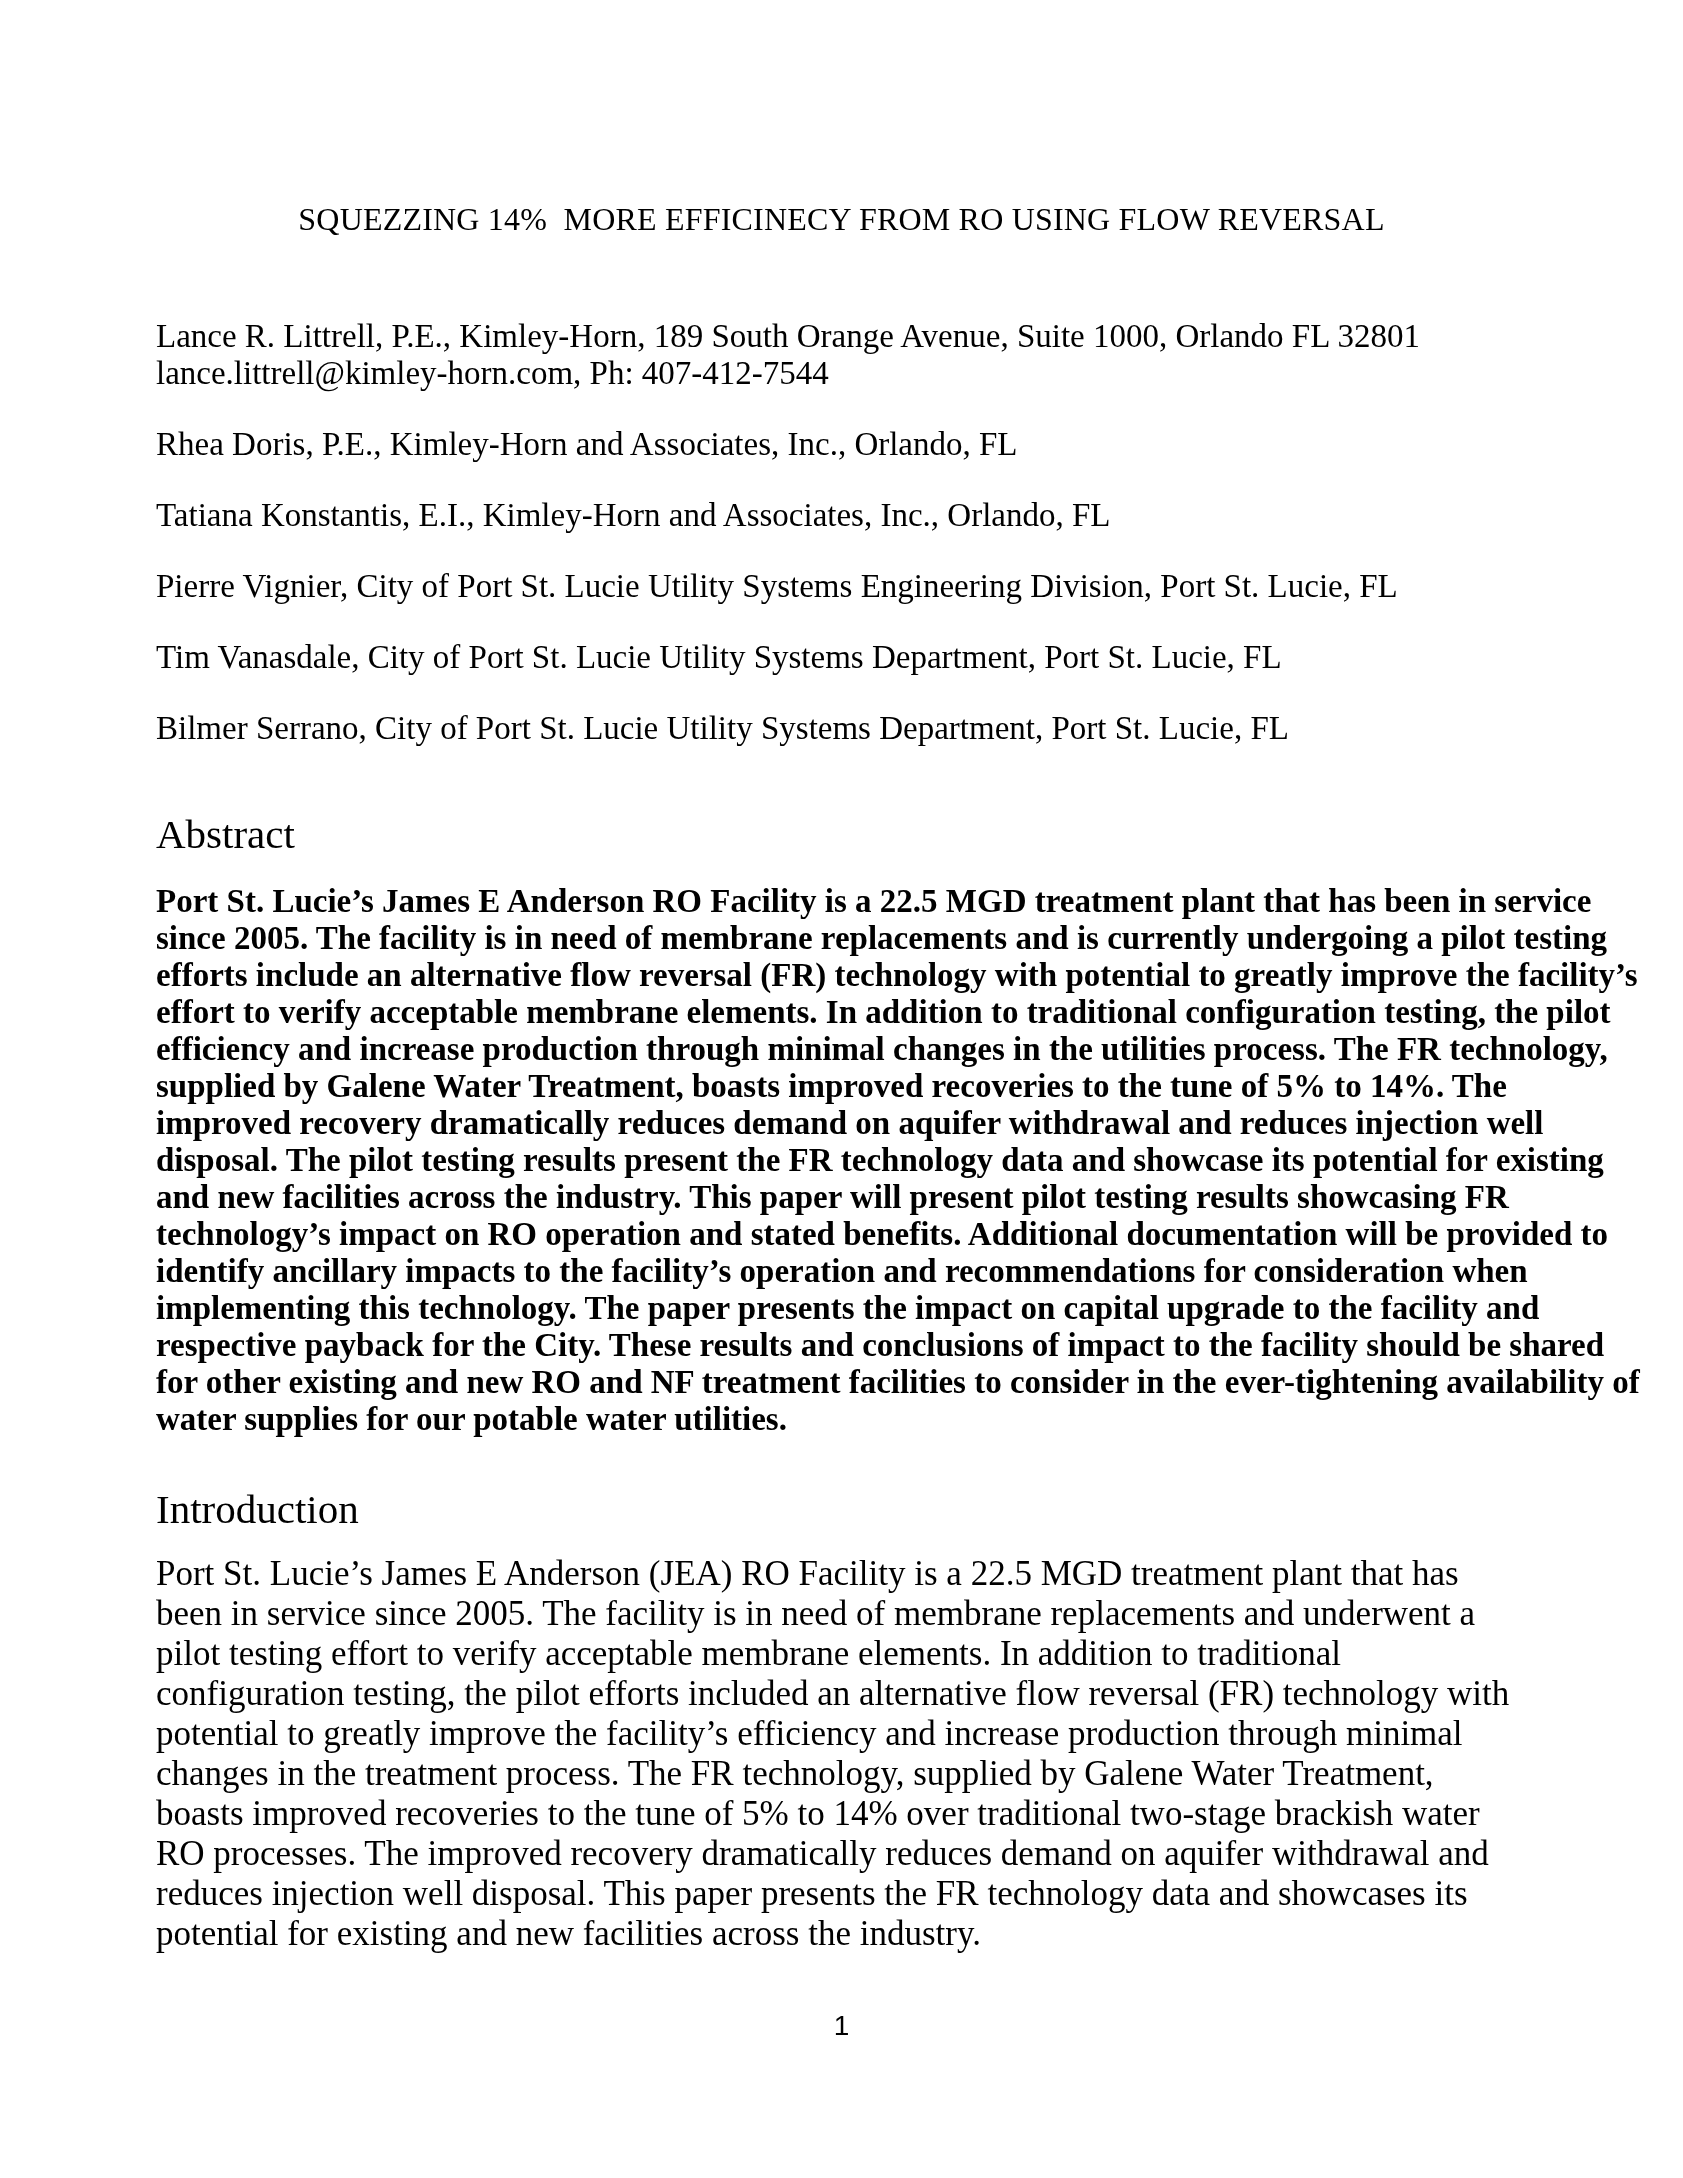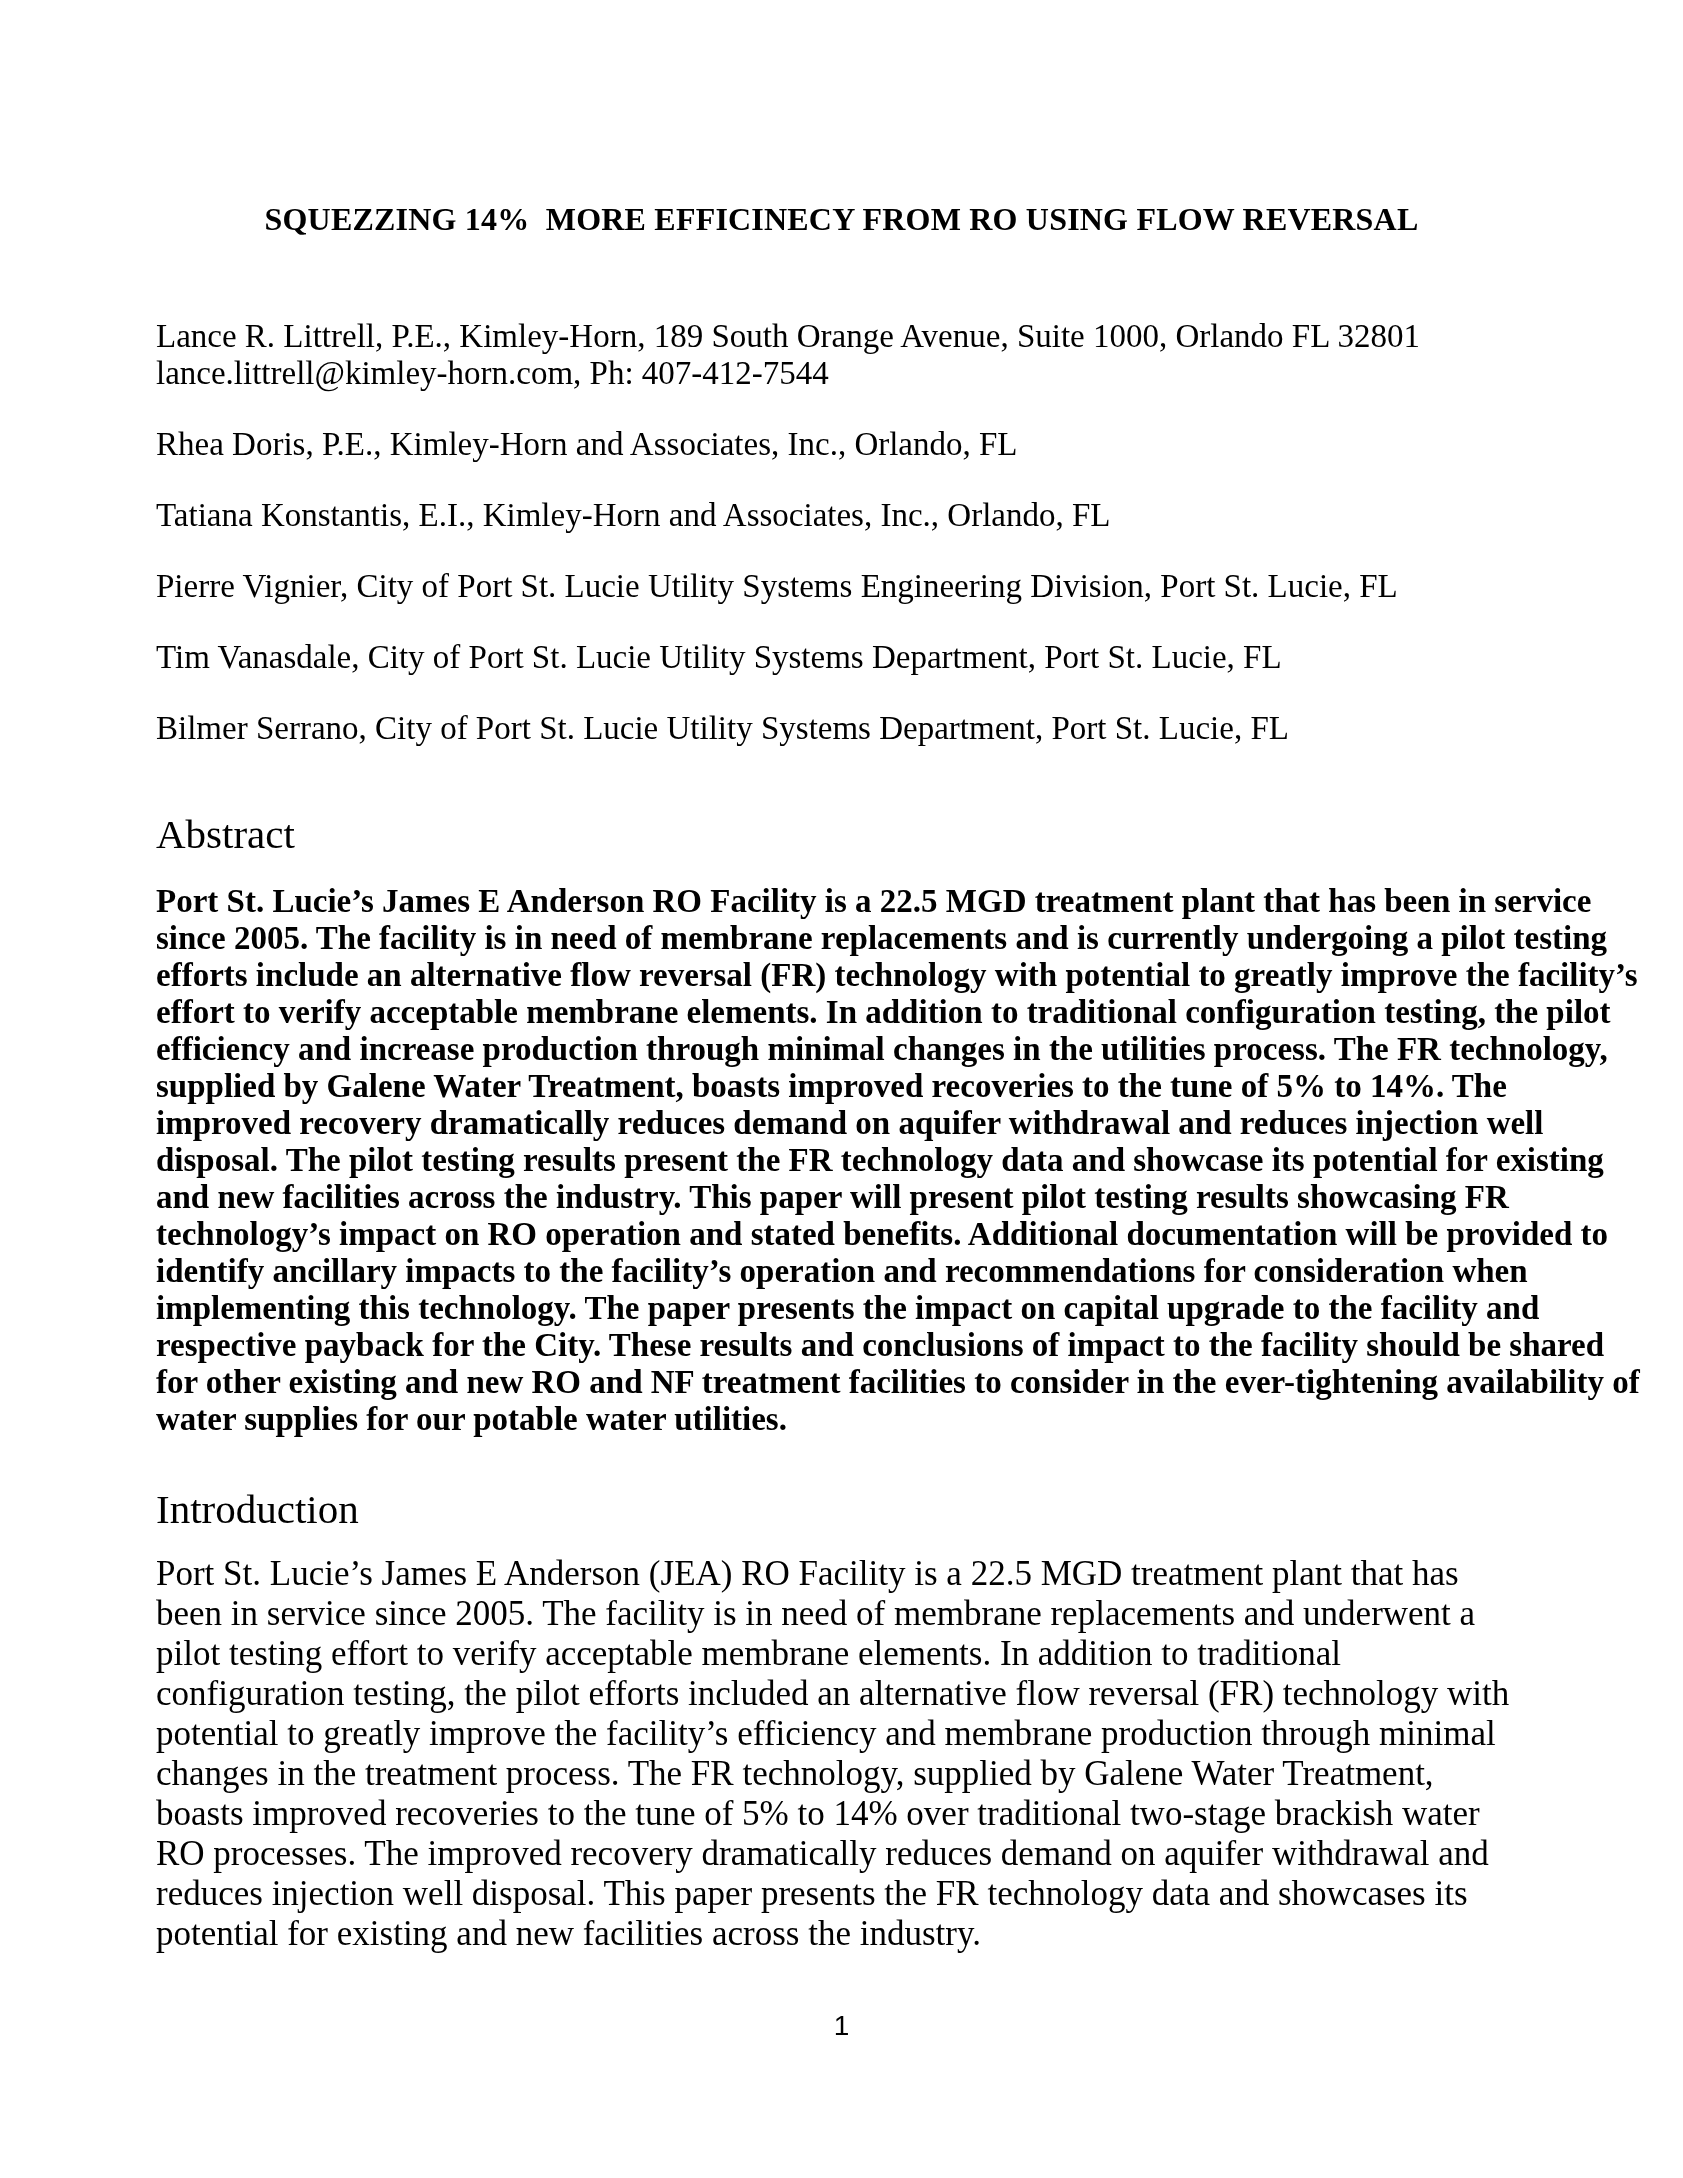--- a/index.html
+++ b/index.html
@@ -18,21 +18,20 @@
     overflow: hidden;
     background: #ffffff;
   }
   .title {
     margin-top: 199px;
     text-align: center;
     font-size: 32px;
     line-height: 40px;
     white-space: pre;
     letter-spacing: 0.2px;
-    font-weight: bold;
   }
   .authors { }
   .author-block {
     font-size: 33px;
     line-height: 37px;
     white-space: nowrap;
   }
   .author-block.first { margin-top: 79px; }
   .author-block + .author-block { margin-top: 34px; }
   .section-heading {
@@ -112,21 +111,21 @@
       <div class="para-line">water supplies for our potable water utilities.</div>
     </div>
 
   <div class="section-heading intro-heading">Introduction</div>
 
   <div class="para intro-para">
       <div class="para-line">Port St. Lucie’s James E Anderson (JEA) RO Facility is a 22.5 MGD treatment plant that has</div>
       <div class="para-line">been in service since 2005. The facility is in need of membrane replacements and underwent a</div>
       <div class="para-line">pilot testing effort to verify acceptable membrane elements. In addition to traditional</div>
       <div class="para-line">configuration testing, the pilot efforts included an alternative flow reversal (FR) technology with</div>
-      <div class="para-line">potential to greatly improve the facility’s efficiency and membrane production through minimal</div>
+      <div class="para-line">potential to greatly improve the facility’s efficiency and increase production through minimal</div>
       <div class="para-line">changes in the treatment process. The FR technology, supplied by Galene Water Treatment,</div>
       <div class="para-line">boasts improved recoveries to the tune of 5% to 14% over traditional two-stage brackish water</div>
       <div class="para-line">RO processes. The improved recovery dramatically reduces demand on aquifer withdrawal and</div>
       <div class="para-line">reduces injection well disposal. This paper presents the FR technology data and showcases its</div>
       <div class="para-line">potential for existing and new facilities across the industry.</div>
     </div>
 
   <div class="page-number">1</div>
 
 </div>

